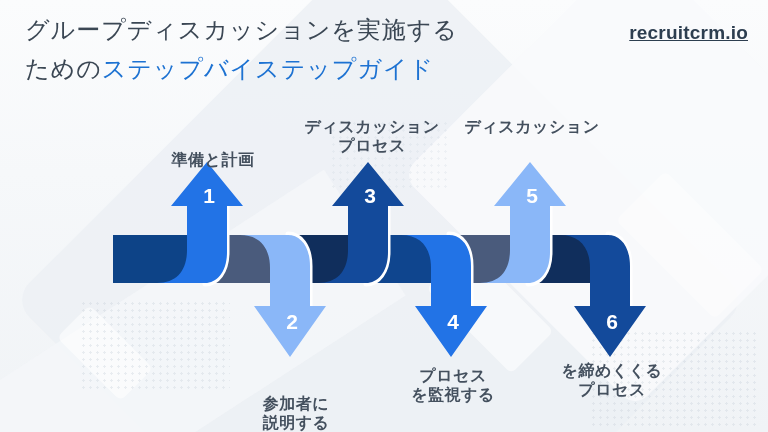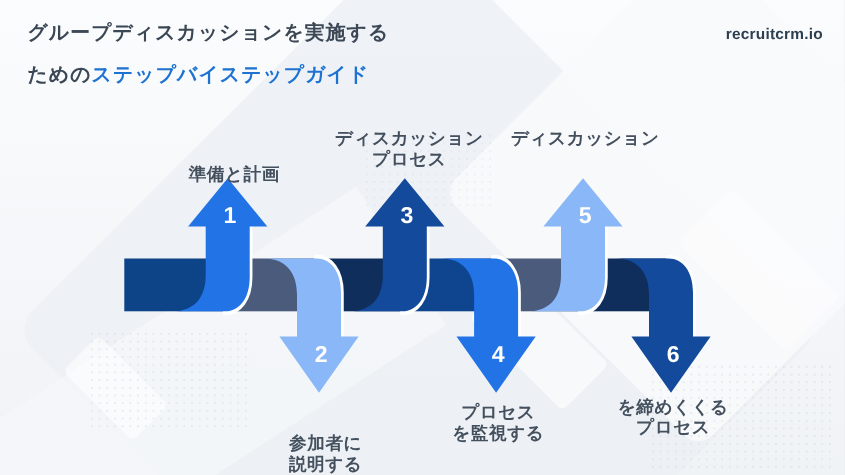--- a/index.html
+++ b/index.html
@@ -15,23 +15,23 @@
   .diag-band{width:560px;height:150px;left:-150px;top:310px;background:#f3f6f9;transform:rotate(-33deg);opacity:.95;}
   .ghost{background:#ffffff;border-radius:6px;opacity:.55;}
   .g1{width:120px;height:60px;left:430px;top:280px;transform:rotate(45deg);}
   .g2{width:90px;height:46px;left:60px;top:330px;transform:rotate(45deg);}
   .g3{width:140px;height:70px;left:620px;top:210px;transform:rotate(45deg);opacity:.4;}
   .dots{background-image:radial-gradient(#c7d0d9 1px,transparent 1.3px);background-size:7px 7px;opacity:.35;}
   .dots1{width:150px;height:90px;left:80px;top:300px;}
   .dots2{width:170px;height:100px;left:590px;top:330px;}
   .dots3{width:120px;height:70px;left:330px;top:120px;opacity:.22;}
   
-  .title{position:absolute;left:25px;top:10px;font-size:18px;font-weight:700;line-height:39px;letter-spacing:1px;color:#3B4754;}
+  .title{position:absolute;left:25px;top:10px;font-size:24px;font-weight:400;line-height:39px;letter-spacing:1px;color:#3B4754;}
   .title .blue{color:#1D72D2;margin-top:44px;}
-  .logo{position:absolute;right:20px;top:22px;font-size:14px;font-weight:700;color:#2D3E50;letter-spacing:.2px;}
+  .logo{position:absolute;right:20px;top:22px;font-size:19px;font-weight:700;color:#2D3E50;letter-spacing:.2px;text-decoration:underline;}
   
   svg{position:absolute;left:0;top:0;}
   .num{font-family:"Liberation Sans","DejaVu Sans",sans-serif;font-size:21px;font-weight:700;fill:#ffffff;text-anchor:middle;}
   
   .step-label{position:absolute;width:180px;text-align:center;font-size:16px;font-weight:700;line-height:19px;color:#44505E;letter-spacing:.5px;}
   .lbl-1{left:123px;top:124px;margin-top:26px;}
   .lbl-3{left:282px;top:117px;}
   .lbl-5{left:442px;top:117px;}
   .lbl-2{left:206px;top:366px;margin-top:28px;}
   .lbl-4{left:363px;top:366px;text-align:center;}

